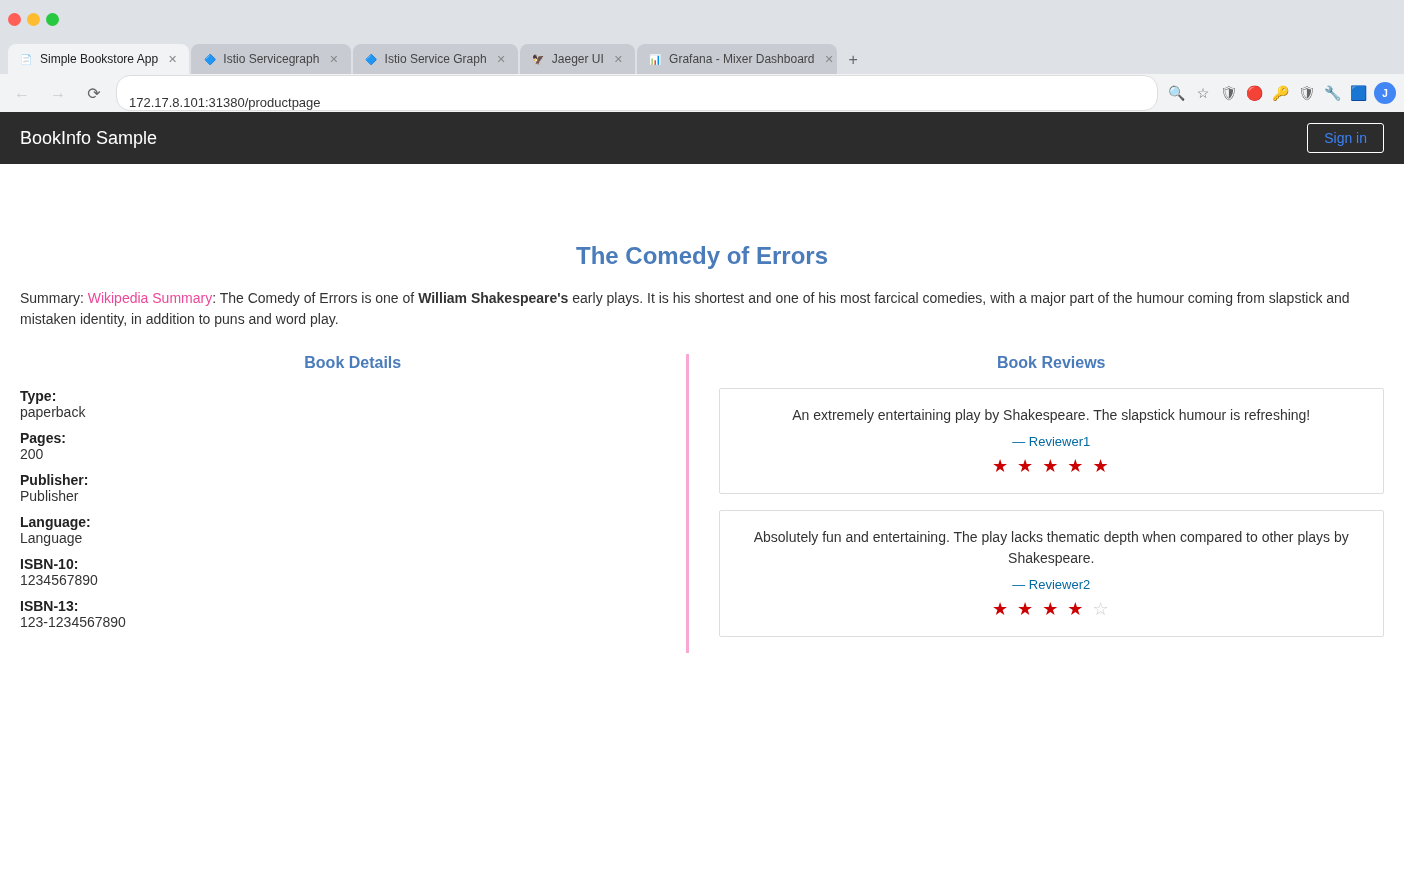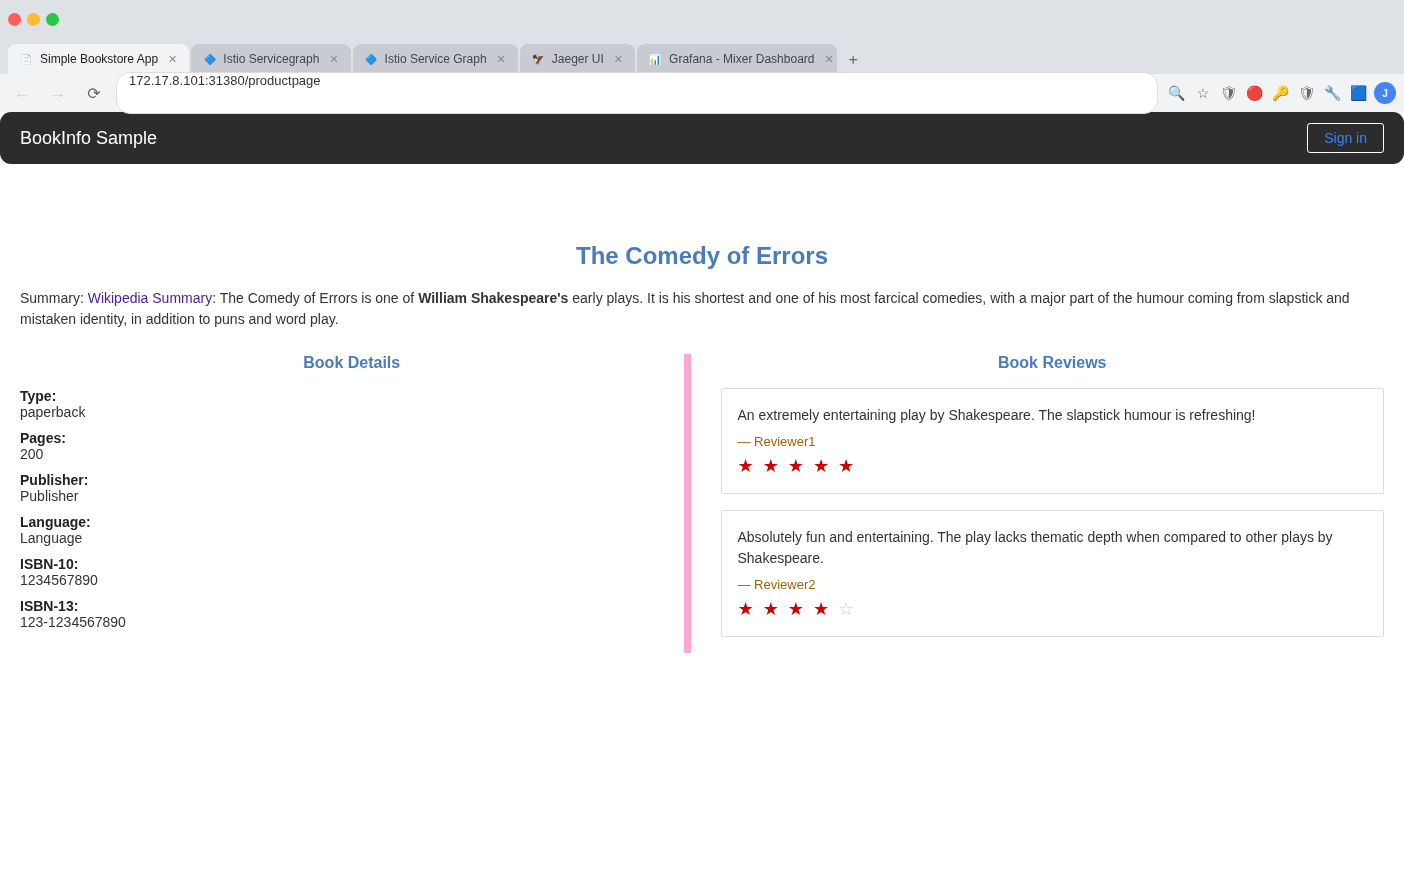--- a/index.html
+++ b/index.html
@@ -81,25 +81,25 @@
     }
     .nav-btn {
       width: 28px; height: 28px;
       display: flex; align-items: center; justify-content: center;
       color: #666; font-size: 16px; cursor: pointer; border-radius: 50%;
       border: none; background: transparent;
     }
     .nav-btn.disabled { color: #ccc; cursor: default; }
     .url-bar {
       flex: 1;
-      height: 42px;
+      height: 36px;
       background: #fff;
       border-radius: 14px;
       display: flex;
-      align-items: flex-start;
+      align-items: flex-end;
       padding: 0 12px;
       font-size: 13px;
       color: #333;
       border: 1px solid #ddd;
     }
     .browser-icons {
       display: flex; gap: 4px; align-items: center;
     }
     .bi { width: 22px; height: 22px; display: flex; align-items: center; justify-content: center; font-size: 14px; color: #666; }
     .user-avatar { width: 22px; height: 22px; border-radius: 50%; background: #4285f4; color: #fff; font-size: 10px; display: flex; align-items: center; justify-content: center; font-weight: bold; }
@@ -112,21 +112,20 @@
 
     
     .app-navbar {
       background: #2c2c2c;
       color: #fff;
       padding: 0 20px;
       height: 52px;
       display: flex;
       align-items: center;
       justify-content: space-between;
-      border-radius: 11px;
     }
     .app-navbar-brand {
       font-size: 18px;
       font-weight: 400;
       color: #fff;
     }
     .sign-in-btn {
       border: 1px solid #fff;
       background: transparent;
       color: #3b82f6;
@@ -148,32 +147,32 @@
       margin-bottom: 18px;
       margin-top: 48px;
     }
     .book-summary {
       font-size: 14px;
       color: #333;
       margin-bottom: 24px;
       line-height: 1.5;
     }
     .book-summary a {
-      color: #4c1d95;
+      color: #ec4899;
       text-decoration: none;
     }
 
     
     .content-columns {
       display: flex;
       gap: 0;
     }
     .book-details-col {
       flex: 1;
-      border-right: 7px solid #f9a8d4;
+      border-right: 3px solid #f9a8d4;
     }
     .book-reviews-col {
       flex: 1;
       padding-left: 30px;
     }
     .col-heading {
       color: #4a7bba;
       font-size: 16px;
       font-weight: 600;
       margin-bottom: 16px;
@@ -193,30 +192,31 @@
       color: #333;
       margin-bottom: 4px;
     }
 
     
     .review-card {
       border: 1px solid #ddd;
       padding: 16px;
       margin-bottom: 16px;
       border-radius: 2px;
+      text-align: center;
     }
     .review-text {
       font-size: 14px;
       color: #333;
       margin-bottom: 8px;
       line-height: 1.5;
     }
     .review-author {
       font-size: 13px;
-      color: #a16207;
+      color: #0369a1;
       margin-bottom: 6px;
     }
     .stars {
       color: #c00;
       font-size: 18px;
       letter-spacing: 2px;
     }
     .star-empty {
       color: #ccc;
     }

